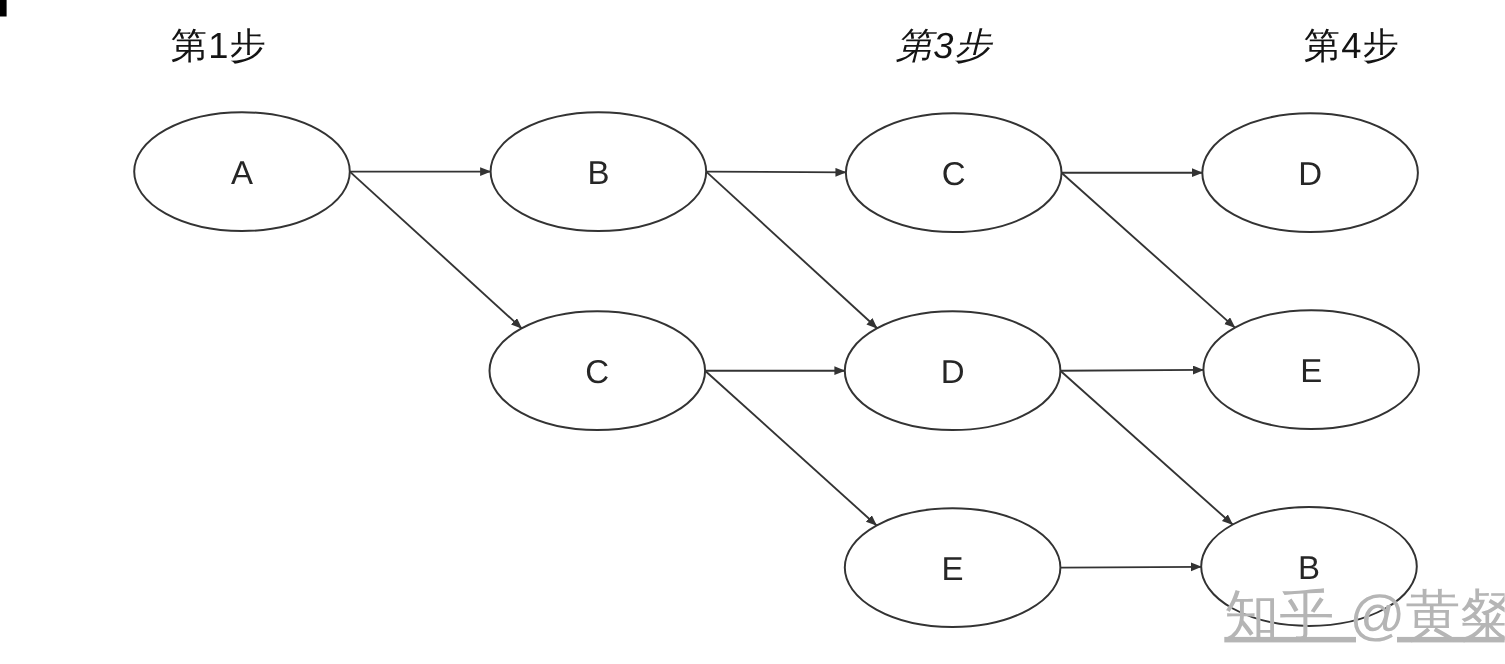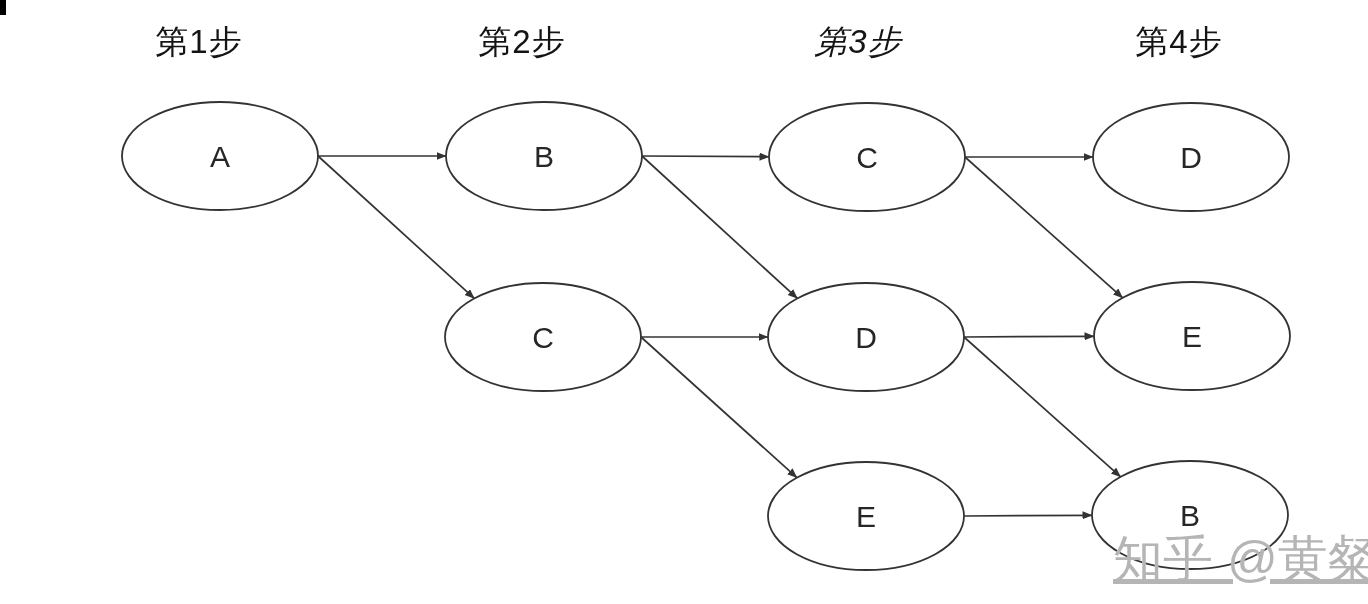--- a/index.html
+++ b/index.html
@@ -62,23 +62,22 @@
     text-decoration: underline;
   }
 </style>
 </head>
 <body>
 
 <div class="stage">
   <div class="corner-mark"></div>
   <div class="headers" id="headers">
       <div class="column-header" style="left: 199px;">第1步</div>
-      <div class="column-header" style="left: 522px;">第2步</div>
       <div class="column-header" style="left: 858px; font-style: italic;">第3步</div>
-      <div class="column-header" style="left: 1179px; text-align: right;">第4步</div>
+      <div class="column-header" style="left: 1229px; text-align: right;">第4步</div>
     </div>
   <svg id="diagram-svg" class="diagram-svg" width="1368" height="604" viewBox="0 0 1368 604">
       <defs>
         <marker id="arrowhead" markerWidth="11" markerHeight="9" refX="9.5" refY="4" orient="auto" markerUnits="userSpaceOnUse">
           <path d="M0,0 L10,4 L0,8 Z" fill="#333333"></path>
         </marker>
       </defs>
       <ellipse cx="220" cy="156" rx="98" ry="54" fill="#ffffff" stroke="#333333" stroke-width="1.8"></ellipse>
       <ellipse cx="544" cy="156" rx="98" ry="54" fill="#ffffff" stroke="#333333" stroke-width="1.8"></ellipse>
       <ellipse cx="543" cy="337" rx="98" ry="54" fill="#ffffff" stroke="#333333" stroke-width="1.8"></ellipse>

